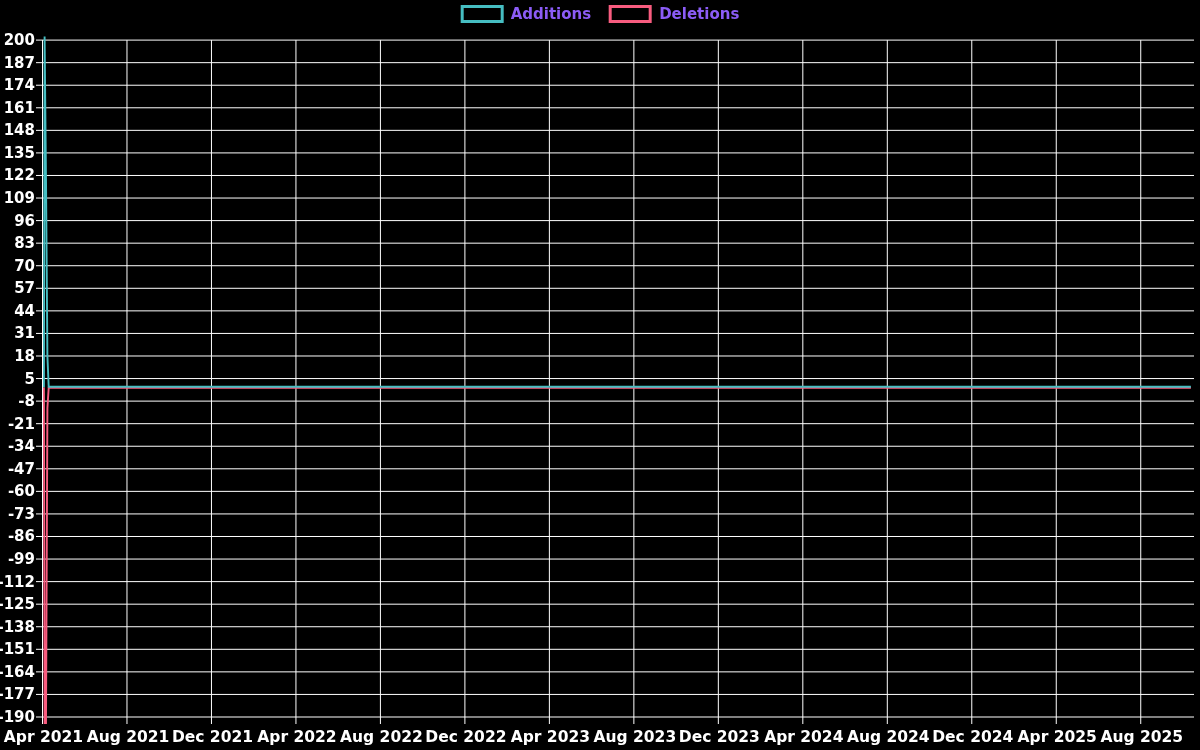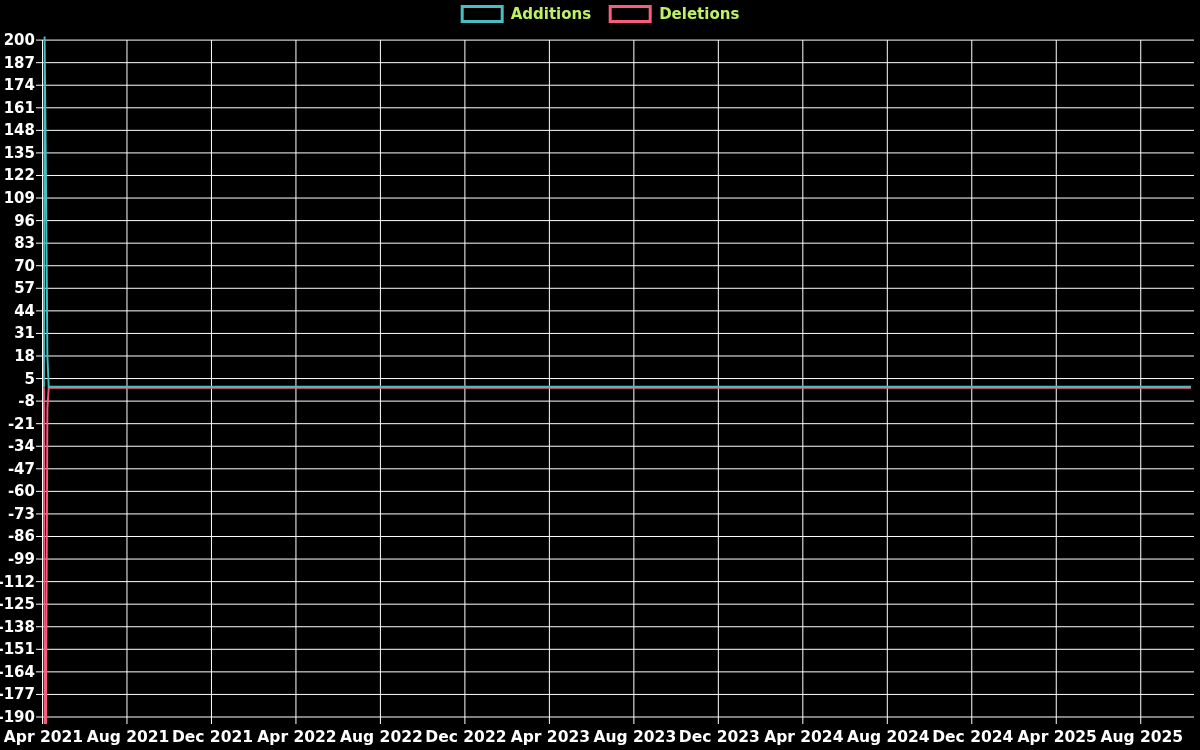--- a/index.html
+++ b/index.html
@@ -35,21 +35,21 @@
   }
   .legend-swatch {
     display: inline-block;
     width: 37px;
     height: 12px;
     border: 3px solid #888;
     background: transparent;
     box-sizing: content-box;
   }
   .legend-label {
-    color: #bef264;
+    color: #8b5cf6;
     font-size: 15px;
     font-weight: 700;
     line-height: 18px;
   }
   svg { display: block; }
 </style>
 </head>
 <body>
 
 <div class="chart-root">

